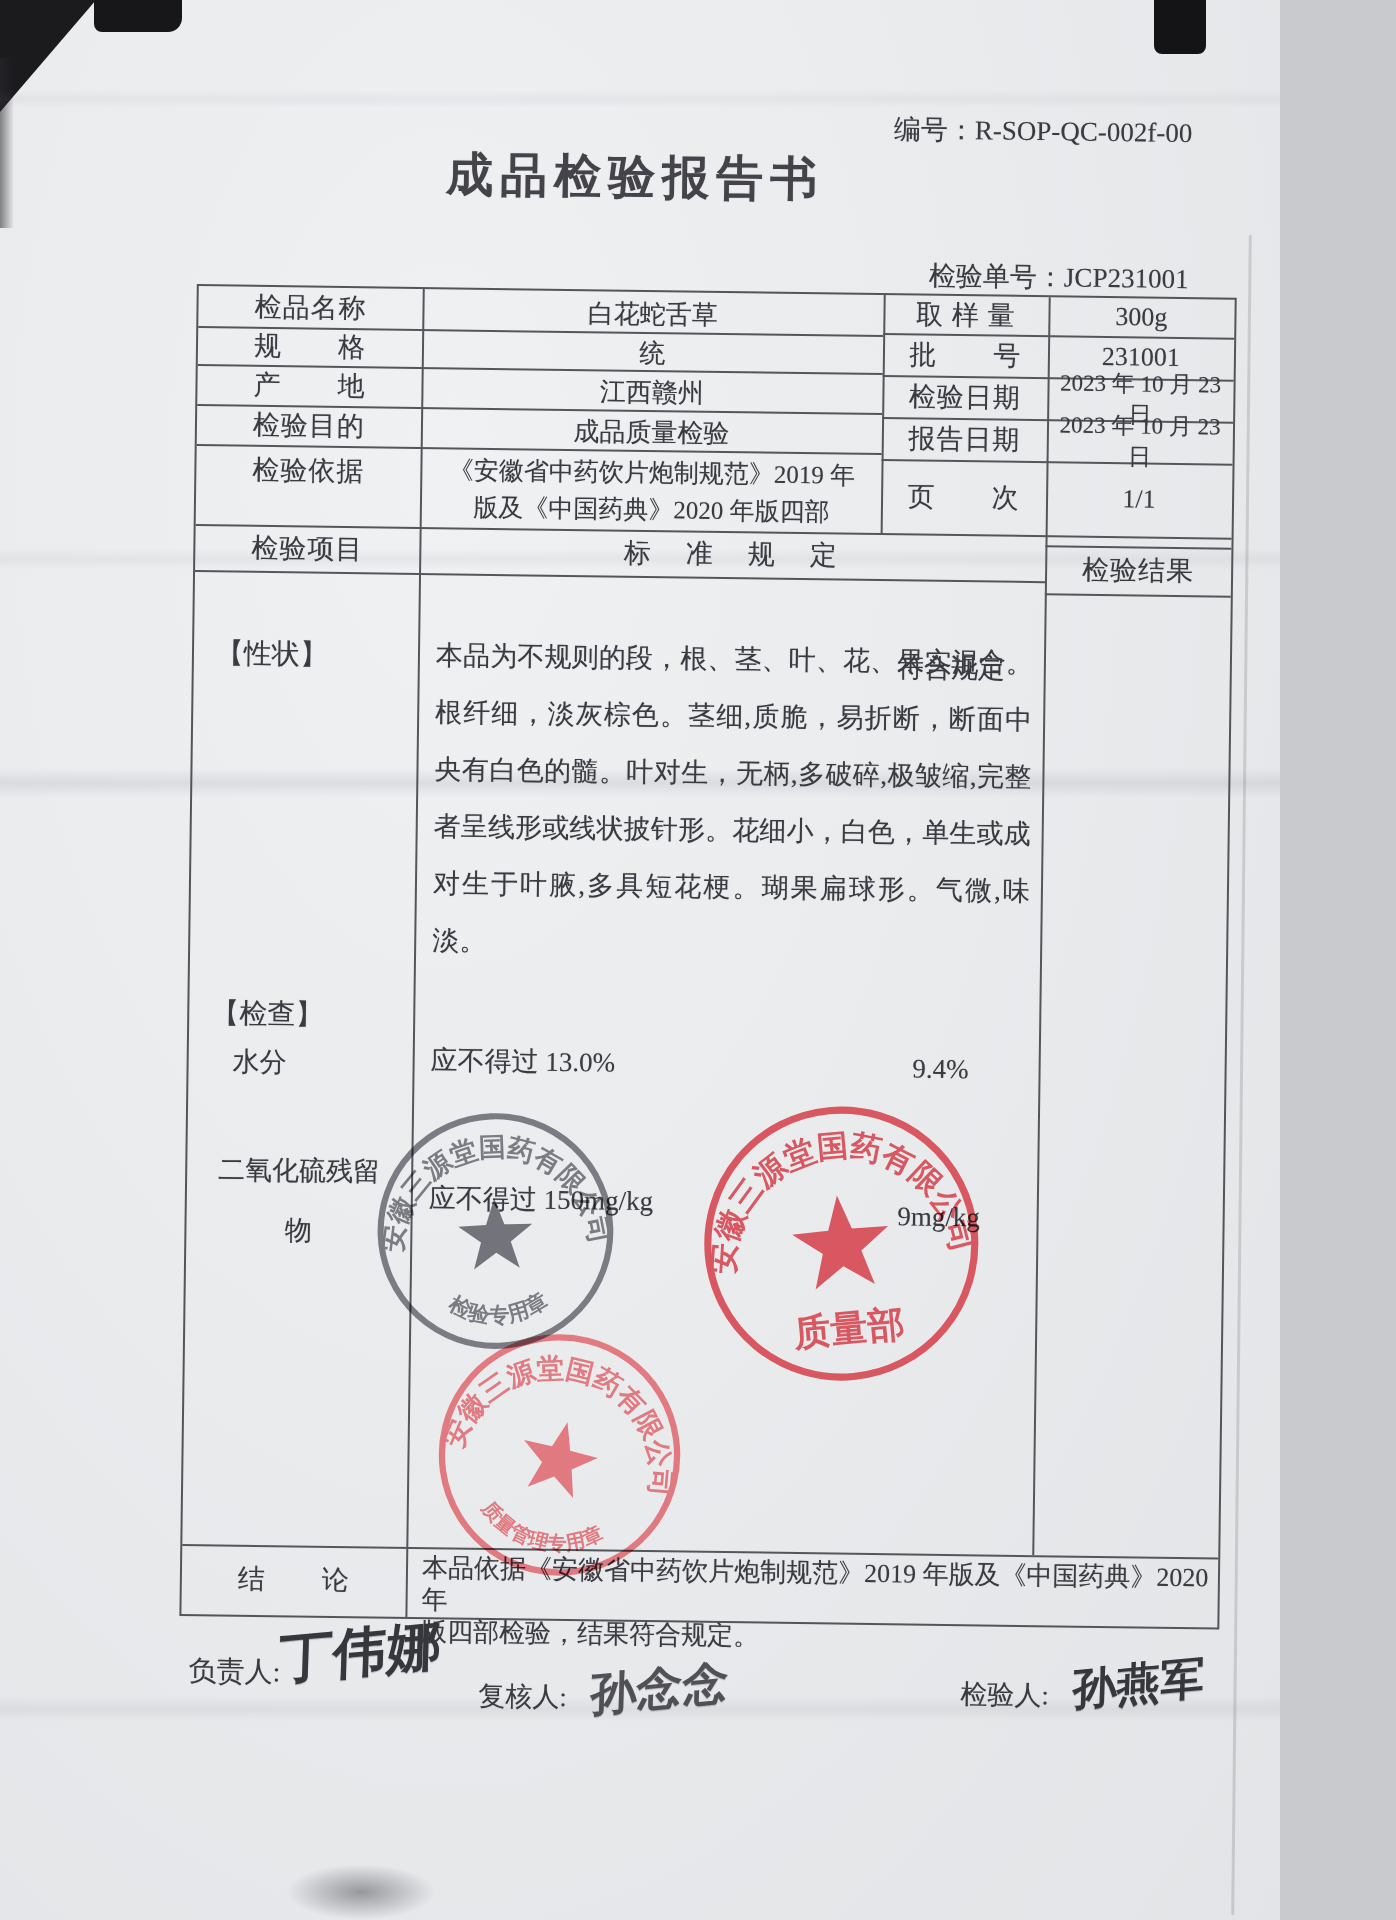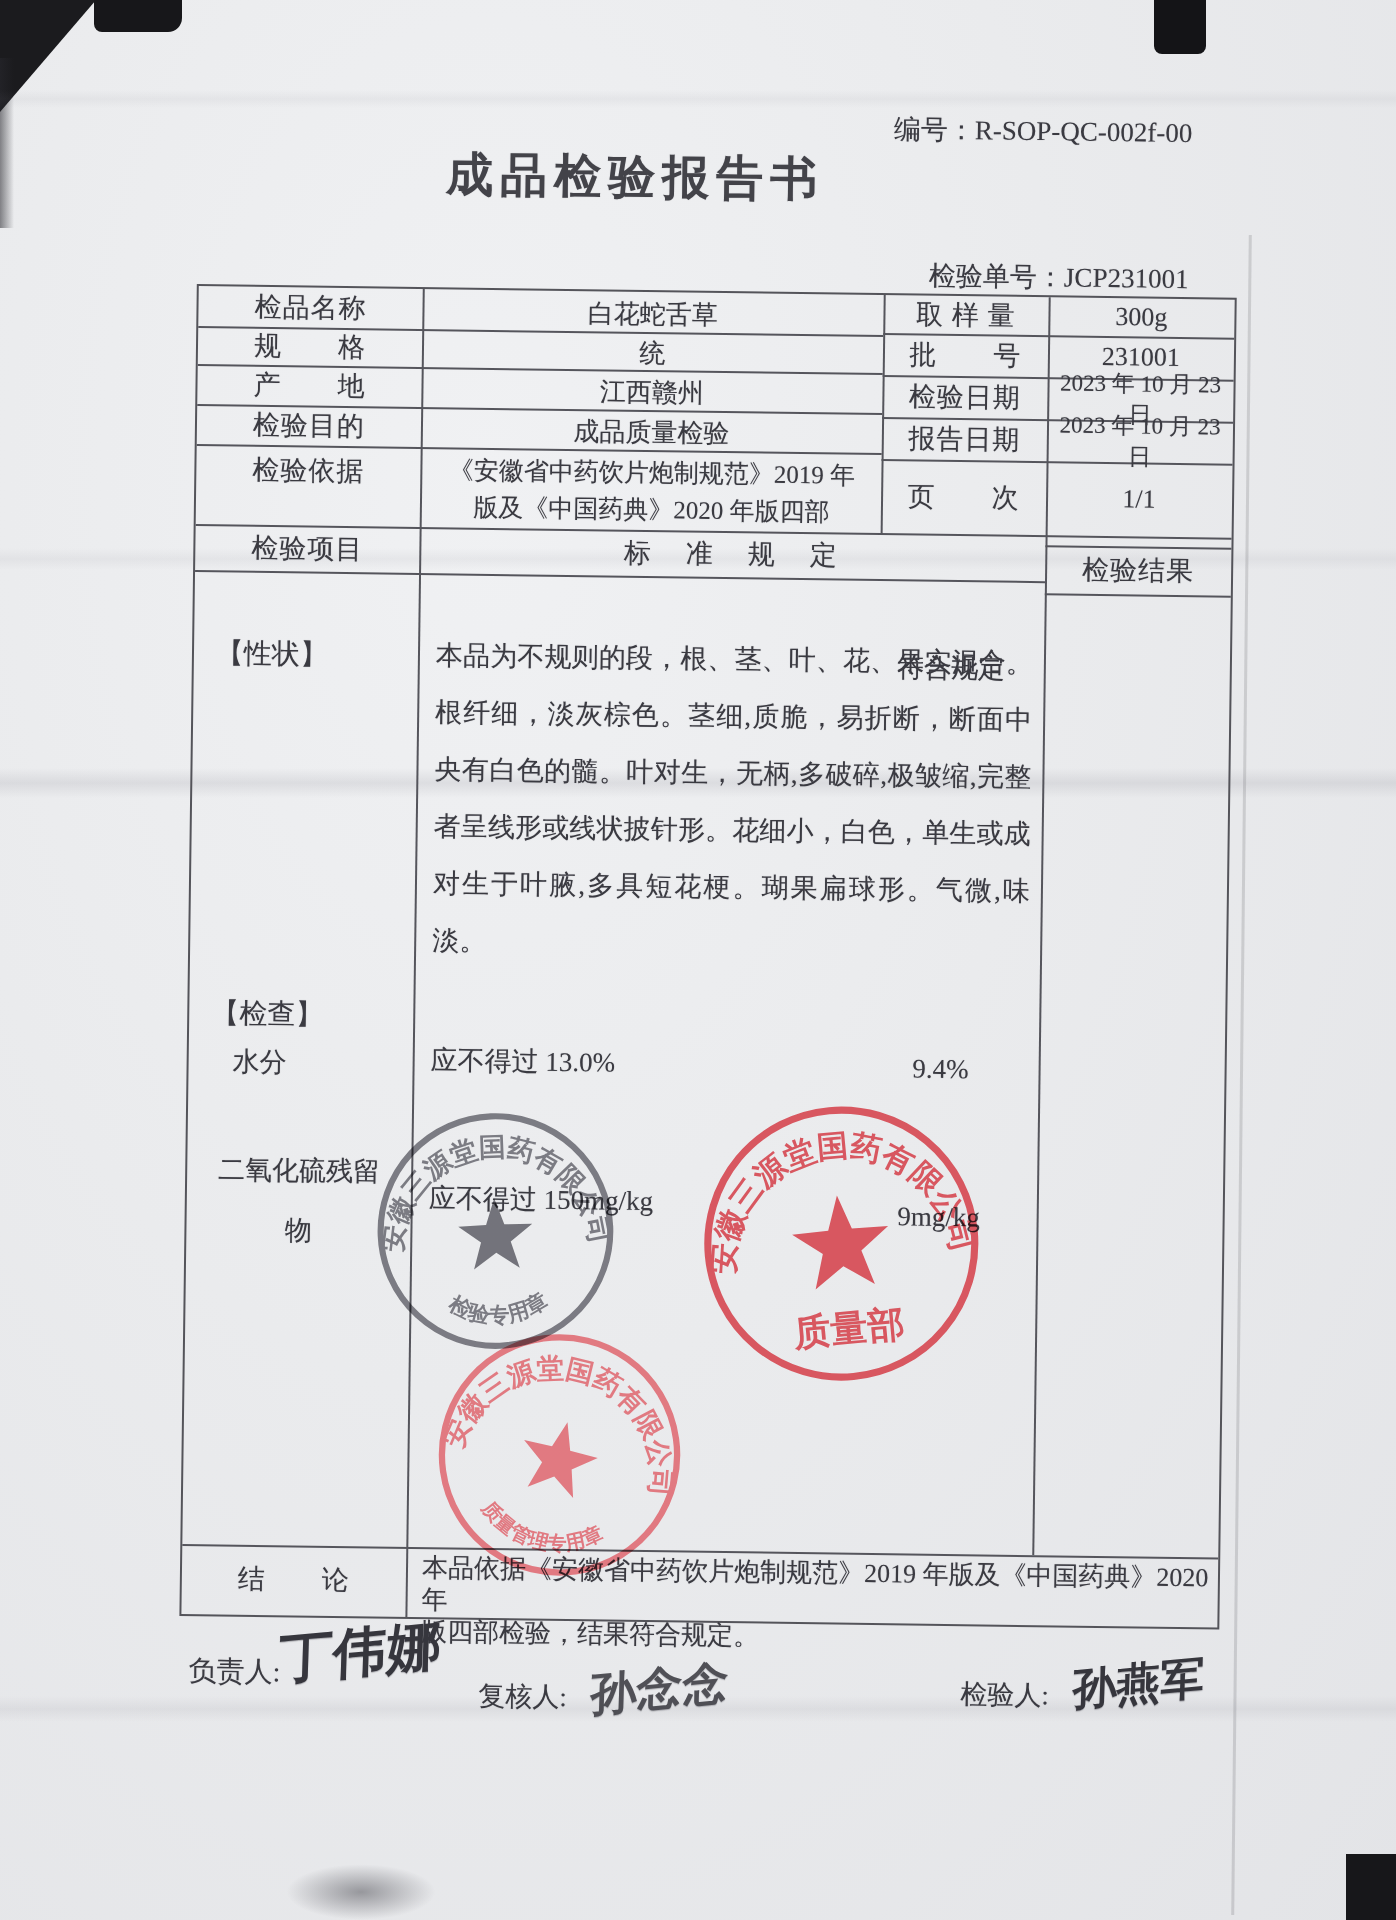--- a/index.html
+++ b/index.html
@@ -1,17 +1,17 @@
 <!DOCTYPE html>
 <html><head>
 <meta charset="utf-8">
 <style>
   html,body{margin:0;padding:0;background:#c9cacd;}
   .paper{
-    position:relative;width:1396px;height:1920px;overflow:hidden;
+    position:relative;width:1280px;height:1920px;overflow:hidden;
     background:radial-gradient(ellipse at 35% 25%, #f0f1f3 0%, #eaebed 45%, #e3e4e7 100%);
     font-family:"Liberation Serif","DejaVu Serif",serif;color:#3a3a41;
   }
   .abs{position:absolute;}
   .content{position:absolute;inset:0;transform:rotate(0.75deg);transform-origin:40px 40px;}
   .txt{white-space:nowrap;text-shadow:0 0 1px rgba(60,60,68,.35);}
   .cell{display:flex;align-items:center;justify-content:center;text-align:center;
         text-shadow:0 0 1px rgba(60,60,68,.35);}
   .lbl{font-size:27px;letter-spacing:1px;}
   .val{font-size:26px;}

